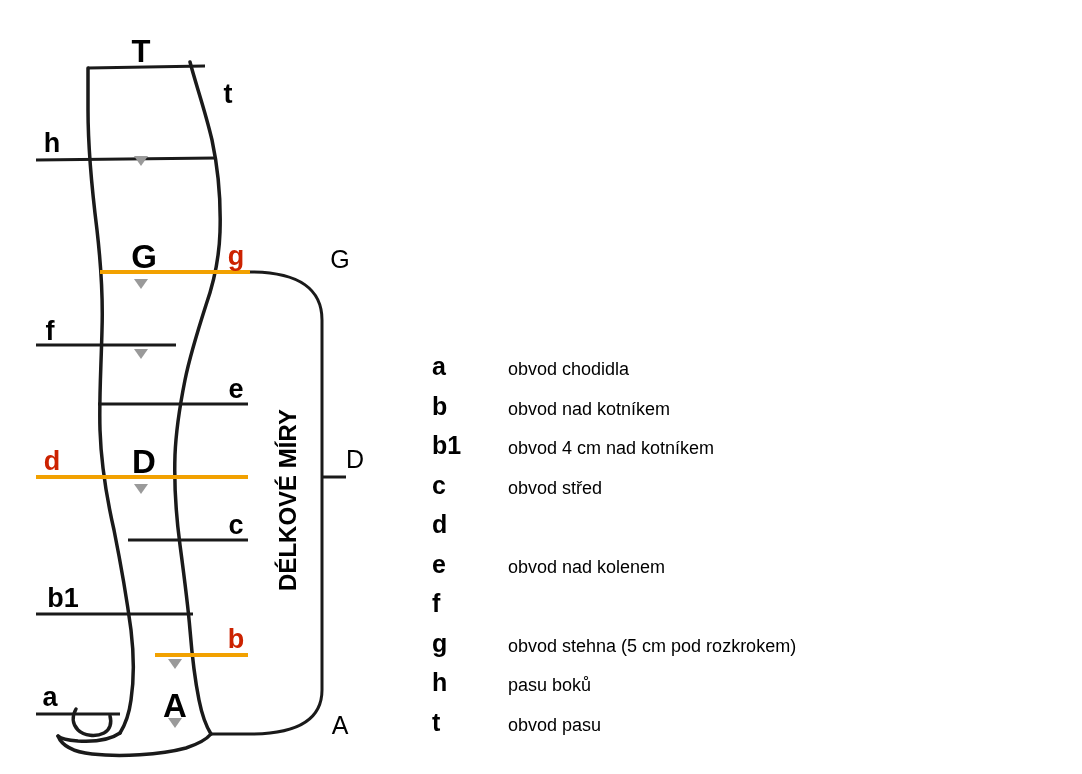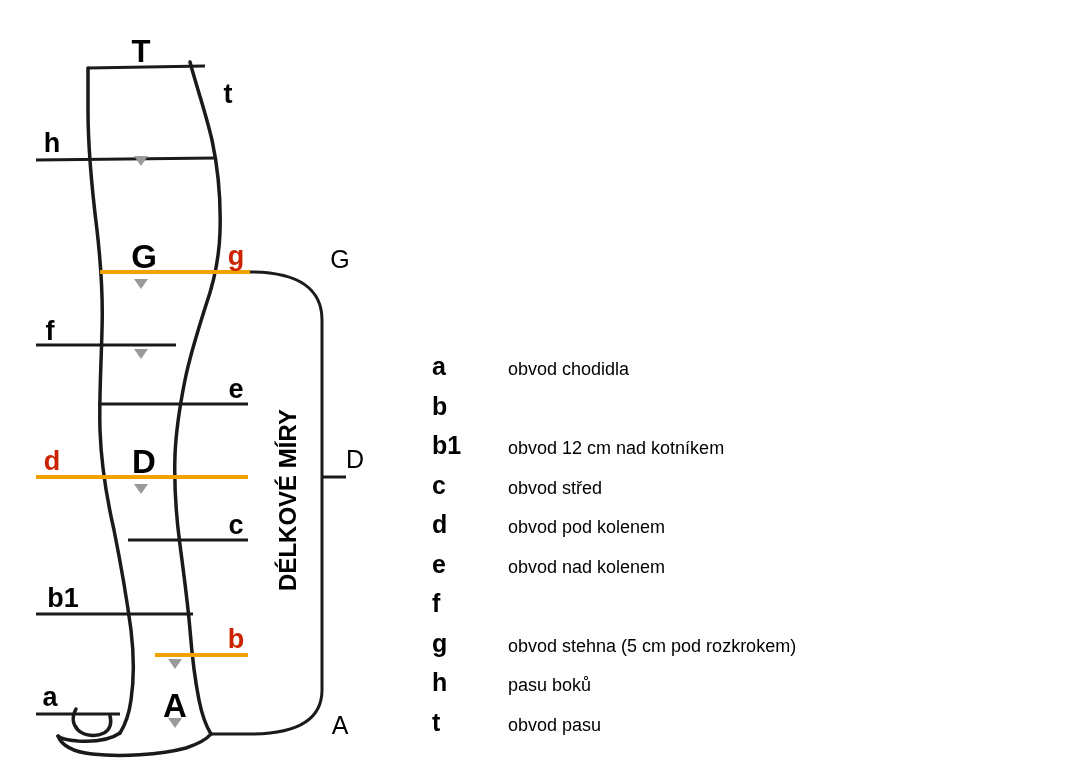--- a/index.html
+++ b/index.html
@@ -129,32 +129,32 @@
     <text class="svg-label" x="296" y="500" text-anchor="middle" font-size="24" font-weight="bold" fill="#000000" transform="rotate(-90 296 500)">DÉLKOVÉ MÍRY</text>
   </svg>
 
   <div class="legend">
     <div class="legend-row">
       <div class="legend-key">a</div>
       <div class="legend-desc">obvod chodidla</div>
     </div>
     <div class="legend-row">
       <div class="legend-key">b</div>
+      <div class="legend-desc">obvod nad kotníkem</div>
     </div>
     <div class="legend-row">
       <div class="legend-key">b1</div>
-      <div class="legend-desc">obvod 12 cm nad kotníkem</div>
+      <div class="legend-desc">obvod 4 cm nad kotníkem</div>
     </div>
     <div class="legend-row">
       <div class="legend-key">c</div>
       <div class="legend-desc">obvod střed</div>
     </div>
     <div class="legend-row">
       <div class="legend-key">d</div>
-      <div class="legend-desc">obvod pod kolenem</div>
     </div>
     <div class="legend-row">
       <div class="legend-key">e</div>
       <div class="legend-desc">obvod nad kolenem</div>
     </div>
     <div class="legend-row">
       <div class="legend-key">f</div>
     </div>
     <div class="legend-row">
       <div class="legend-key">g</div>

